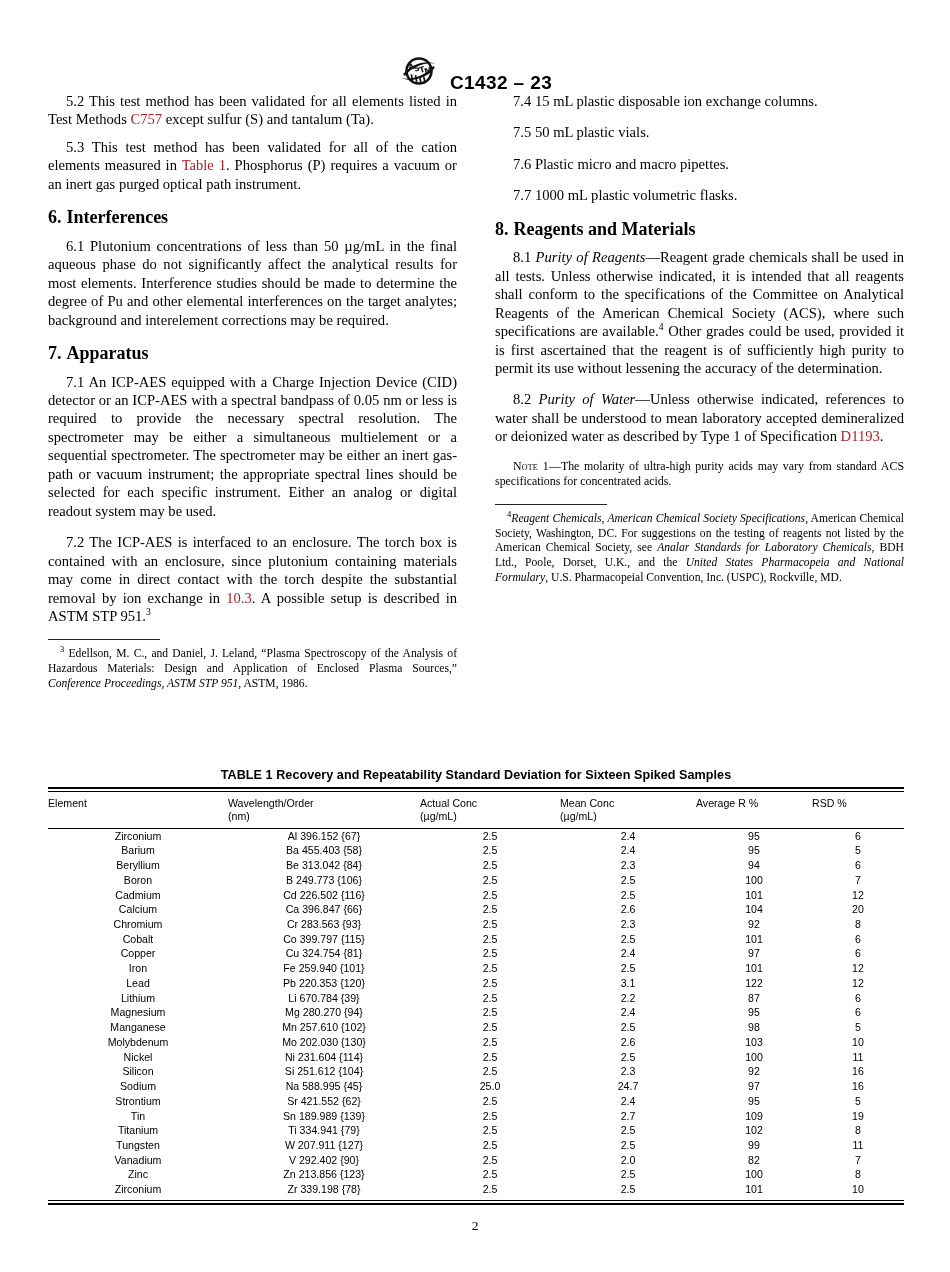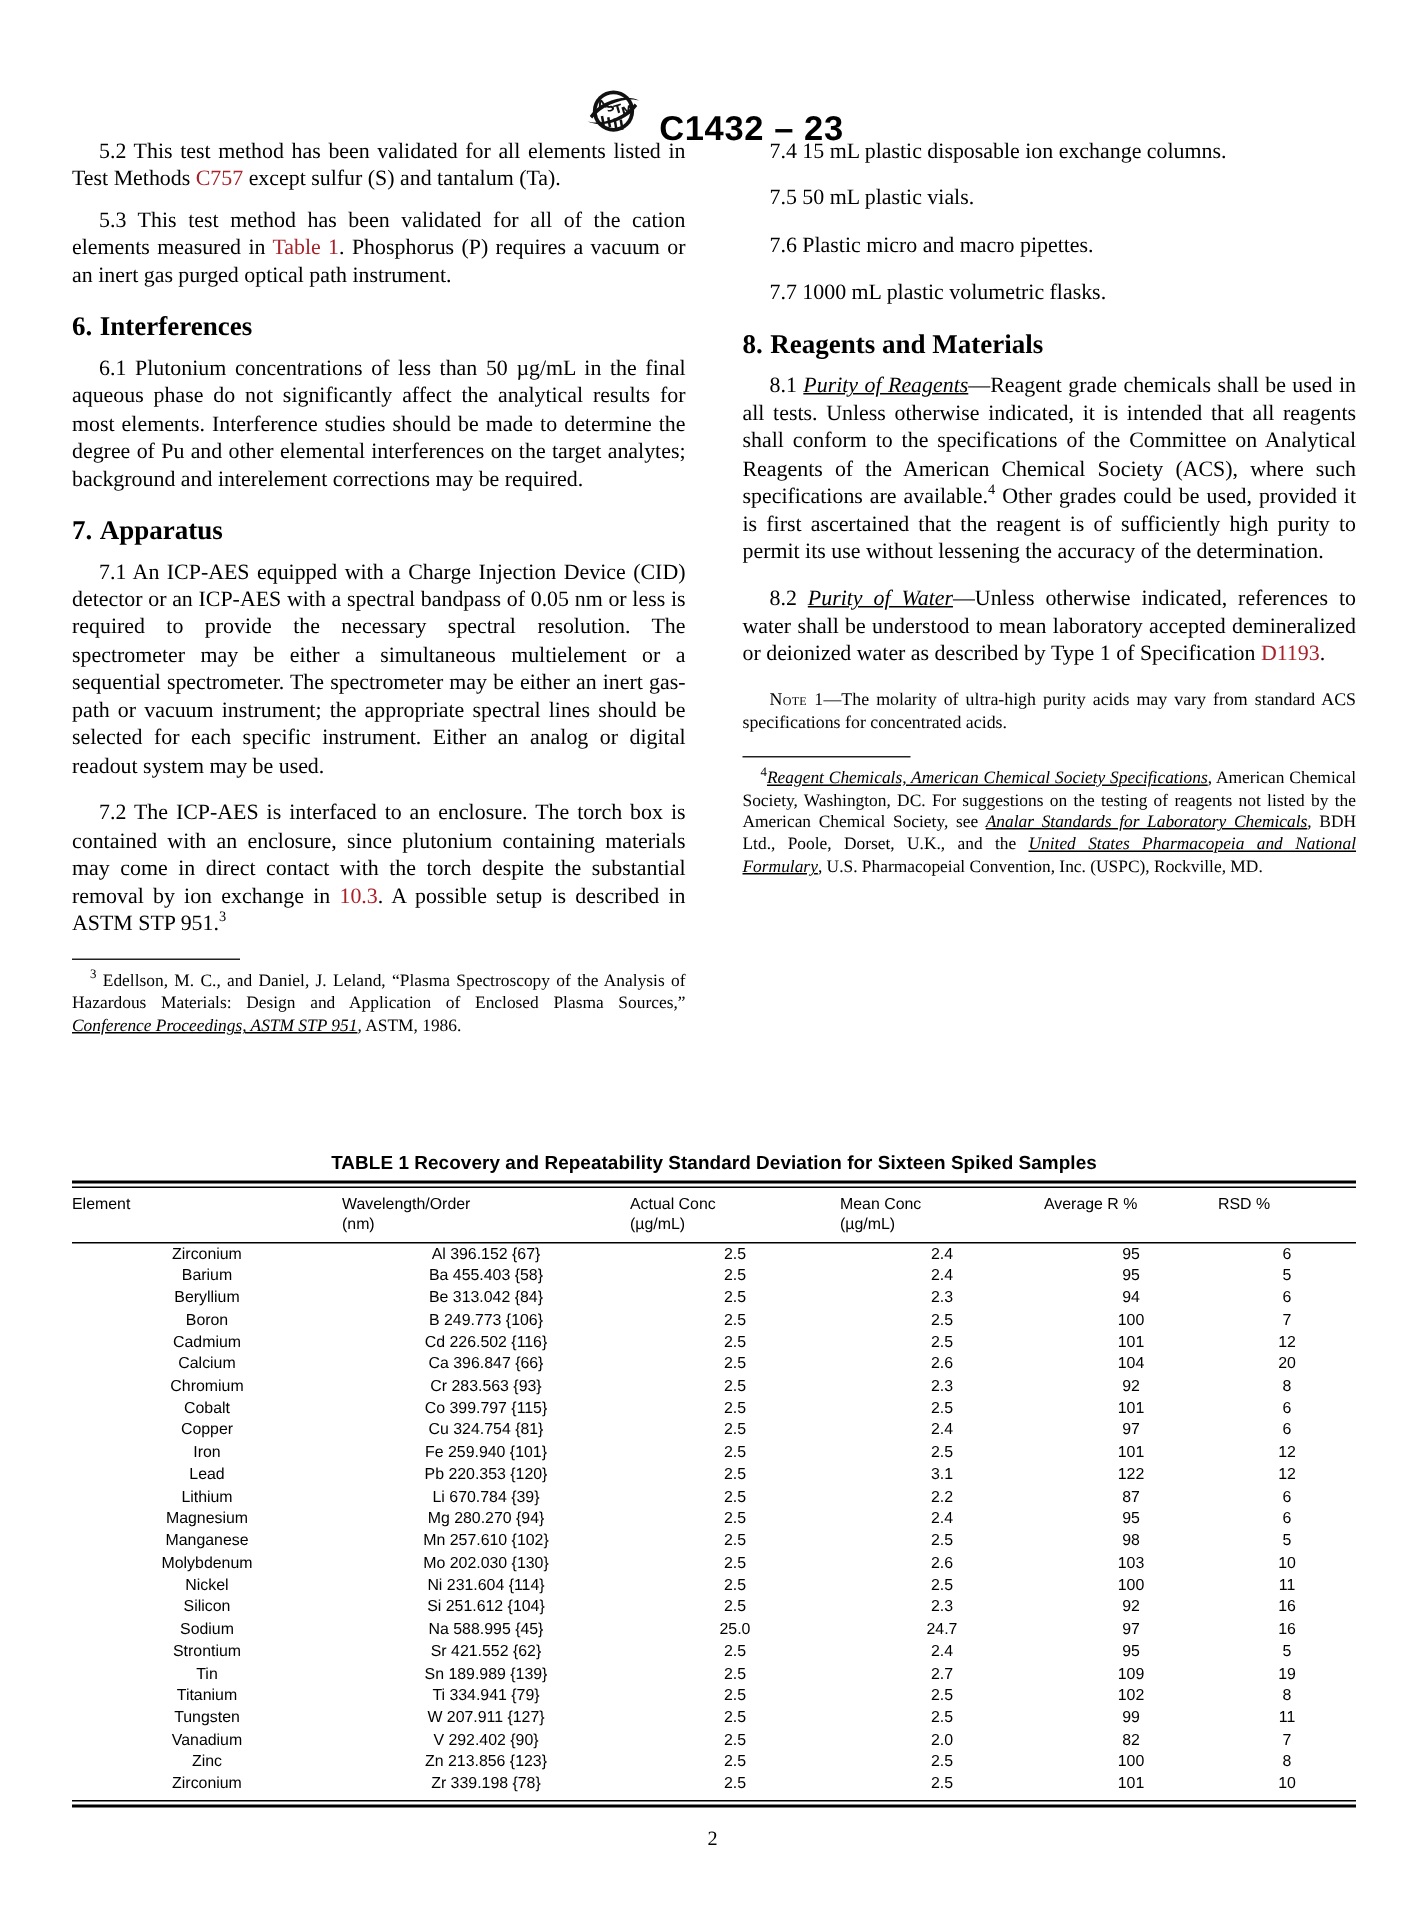--- a/index.html
+++ b/index.html
@@ -37,21 +37,21 @@
   }
   .astm-logo {
     display: inline-block;
     width: 42px;
     height: 30px;
     line-height: 0;
   }
   .hdr-desig {
     font-family: "Liberation Sans", "DejaVu Sans", sans-serif;
     font-weight: bold;
-    font-size: 23px;
+    font-size: 19px;
     letter-spacing: 0.4px;
     margin-top: 24px;
   }
 
   
   .cols {
     position: absolute;
     top: 92px;
     left: 48px;
     width: 856px;
@@ -76,21 +76,21 @@
   h3.sec {
     margin: 9px 0 8px 0;
     font-size: 18px;
     font-weight: bold;
     line-height: 1.25;
     text-indent: 0;
   }
   h3.sec .num { margin-right: 5px; }
 
   .ref { color: #A8222A; }
-  .ital { font-style: italic; text-decoration: underline; }
+  .ital { font-style: italic; }
   sup.fn {
     font-size: 9.6px;
     vertical-align: super;
     line-height: 0;
   }
 
   .note {
     margin: 10px 0 0 0;
     font-size: 11.9px;
     line-height: 1.3;

